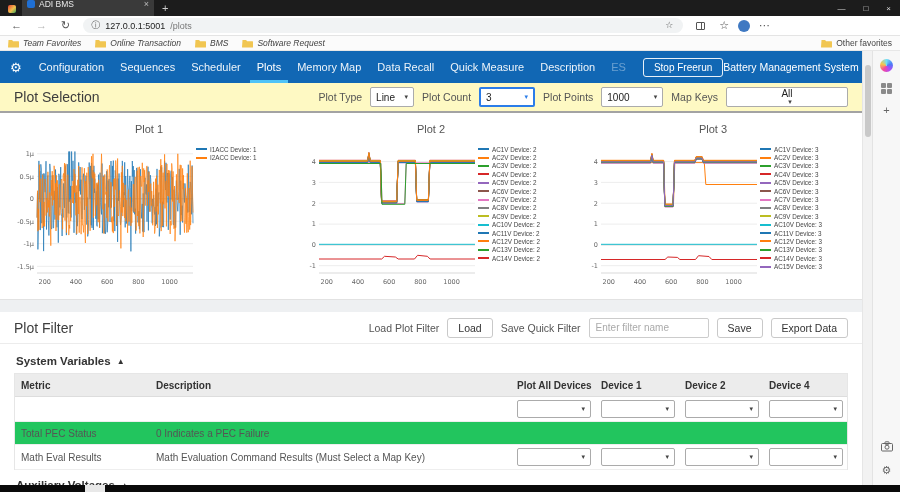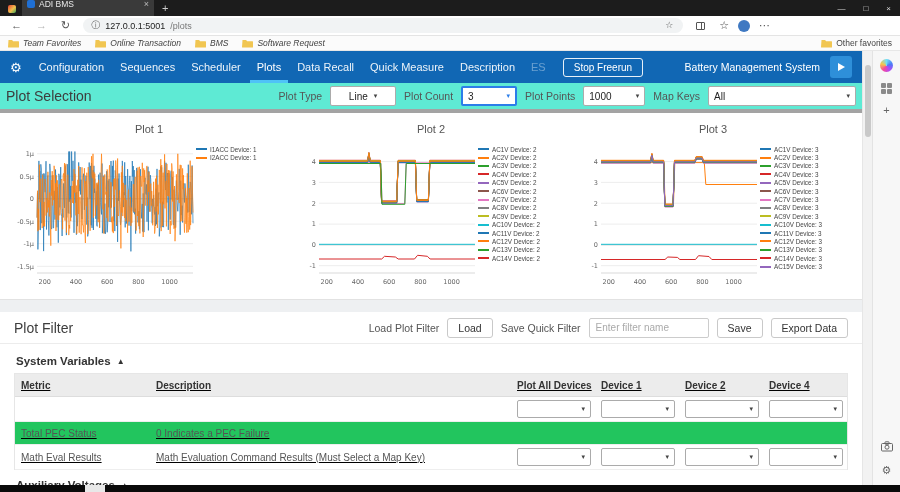--- a/index.html
+++ b/index.html
@@ -54,33 +54,33 @@
 .nav-menu{display:flex;align-items:stretch;gap:2px;}
 .nav-item{display:flex;align-items:center;padding:0 7px;font-size:11px;color:rgba(255,255,255,.92);border-bottom:3px solid transparent;border-top:3px solid transparent;white-space:nowrap;}
 .nav-item.active{border-bottom-color:var(--underline,#4fc3f7);color:#fff;}
 .nav-item.dim{opacity:.4;}
 .stop-btn{align-self:center;margin-left:10px;border:1px solid rgba(255,255,255,.9);border-radius:3px;background:transparent;color:#fff;font-size:10px;padding:3px 10px;font-family:inherit;white-space:nowrap;}
 .nav-right{margin-left:auto;display:flex;align-items:center;gap:10px;}
 .brand{font-size:10.5px;white-space:nowrap;}
 .play-btn{width:22px;height:22px;border-radius:3px;background:#2e8fd9;display:flex;align-items:center;justify-content:center;flex:none;}
 
 
-.section-head{height:30px;flex:none;background:#5eead4;border-bottom:4px solid #a3a3a3;display:flex;align-items:center;padding:0 6px;}
+.section-head{height:30px;flex:none;background:#fef9c3;border-bottom:2px solid #a3a3a3;display:flex;align-items:center;padding:0 14px;}
 .section-title{font-size:14px;color:#3d3d3d;}
 .plot-controls{margin-left:auto;display:flex;align-items:center;gap:8px;}
 .ctl-label{font-size:10.5px;color:#555;white-space:nowrap;}
 .select{display:inline-flex;align-items:center;justify-content:space-between;background:#fff;border:1px solid #ababab;border-radius:2px;height:20px;padding:0 5px;flex:none;}
 .sel-val{font-size:10px;color:#222;white-space:nowrap;overflow:hidden;}
 .sel-caret{font-size:7px;color:#444;margin-left:6px;}
 .select.focused{border:2px solid var(--accent,#2b7de9);}
 .select.focused .sel-caret{color:var(--accent,#2b7de9);}
-.w-plot-type{width:66px;justify-content:center;}
+.w-plot-type{width:44px;}
 .w-plot-count{width:56px;}
 .w-plot-points{width:62px;}
-.w-map-keys{width:148px;}
+.w-map-keys{width:122px;flex-direction:column;}
 .w-load{width:122px;}
 
 
 .plots-row{background:#fff;display:flex;padding:6px 8px 10px;border-bottom:1px solid #e2e2e2;flex:none;}
 .plot-card{flex:1;display:flex;flex-direction:column;min-width:0;}
 .plot-title{text-align:center;font-size:11px;color:#555;padding:4px 0 2px;}
 .plot-body{display:flex;}
 svg.chart{flex:none;background:#fff;}
 .chart .tick{font-size:6.5px;fill:#666;font-family:"DejaVu Sans",sans-serif;}
 .legend{width:88px;max-height:132px;overflow:hidden;padding-top:8px;}
@@ -96,21 +96,21 @@
 .flabel{font-size:10.5px;color:#555;white-space:nowrap;}
 .btn{border:1px solid #c9c9c9;background:#fff;border-radius:3px;font-size:10.5px;color:#333;padding:3px 10px;font-family:inherit;white-space:nowrap;}
 .filter-name-input{width:120px;height:20px;border:1px solid #ccc;border-radius:2px;font-size:10px;padding:0 6px;color:#333;font-family:inherit;}
 .filter-name-input::placeholder{color:#aaa;}
 
 .filter-body{background:#fff;padding:2px 14px 20px;flex:1;}
 .fsection-head{display:flex;align-items:center;gap:6px;padding:9px 2px 6px;}
 .fsection-title{font-size:11.5px;font-weight:bold;color:#333;}
 .collapse-caret{font-size:8px;color:#333;}
 .ftable{border:1px solid #e6e6e6;border-bottom:none;}
-.frow{display:grid;grid-template-columns:135px 1fr 84px 84px 84px 84px;align-items:center;min-height:23px;background:#fff;border-bottom:1px solid #eee;text-decoration:underline;}
+.frow{display:grid;grid-template-columns:135px 1fr 84px 84px 84px 84px;align-items:center;min-height:23px;background:#fff;border-bottom:1px solid #eee;}
 .frow.fhead{background:#ececec;border-bottom:1px solid #ddd;}
 .frow.fhead .fcell{font-weight:bold;color:#333;}
 .frow.alt{background:#22c55e;}
 .fcell{font-size:10px;color:#555;padding:3px 6px;overflow:hidden;white-space:nowrap;}
 .fcell .select{width:74px;height:18px;}
 
 
 .bottom-bar{position:absolute;left:0;right:0;bottom:0;height:7px;background:#0a0a0a;z-index:30;}
 .bottom-notch{position:absolute;left:85px;top:0;width:20px;height:7px;background:#e8e8e8;display:block;}
 </style>
@@ -191,20 +191,21 @@
   <div class="main-row">
     <div class="content">
 
       <div class="appnav">
         <span class="gear">⚙</span>
         <div class="nav-menu">
             <div class="nav-item">Configuration</div>
             <div class="nav-item">Sequences</div>
             <div class="nav-item">Scheduler</div>
             <div class="nav-item active">Plots</div>
+            <div class="nav-item">Memory Map</div>
             <div class="nav-item">Data Recall</div>
             <div class="nav-item">Quick Measure</div>
             <div class="nav-item">Description</div>
             <div class="nav-item dim">ES</div>
           </div>
         <button class="stop-btn">Stop Freerun</button>
         <div class="nav-right">
           <span class="brand">Battery Management System</span>
           <div class="play-btn">
             <svg width="10" height="10" viewBox="0 0 10 10">

